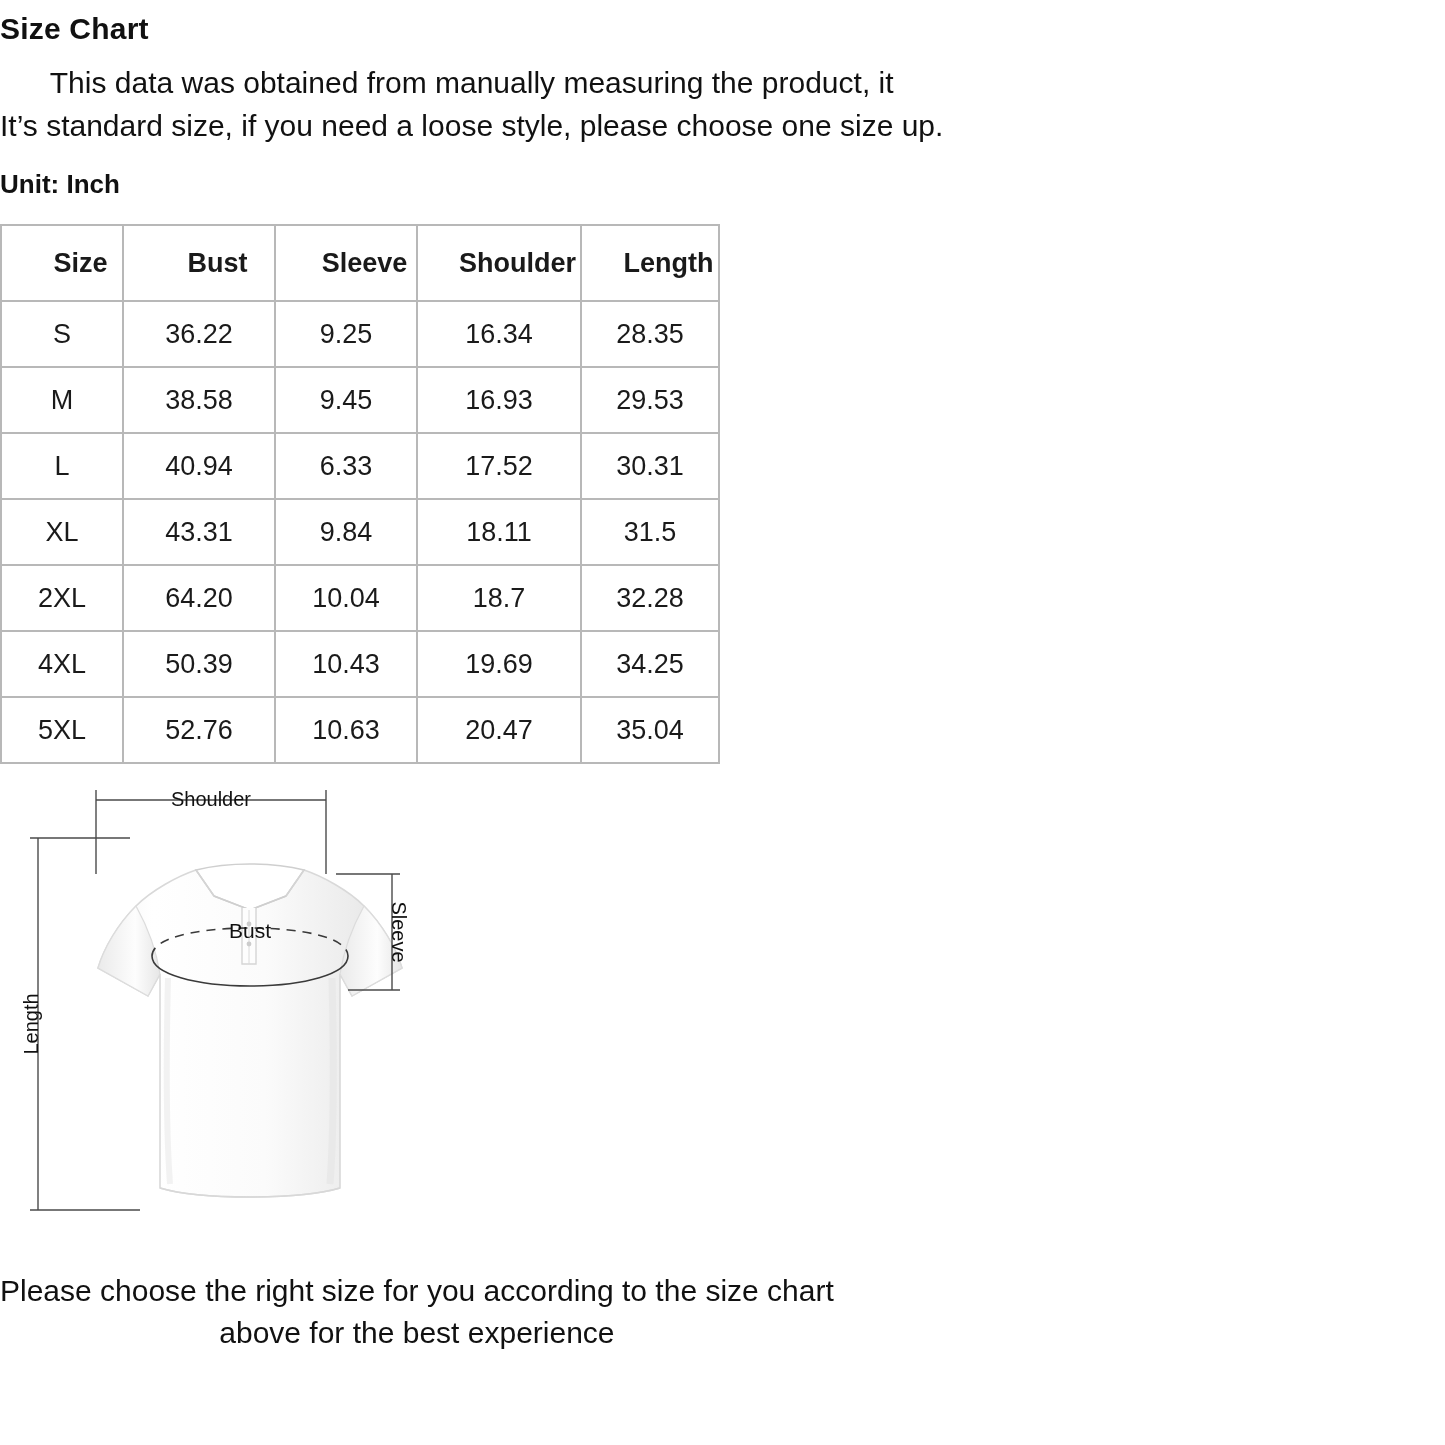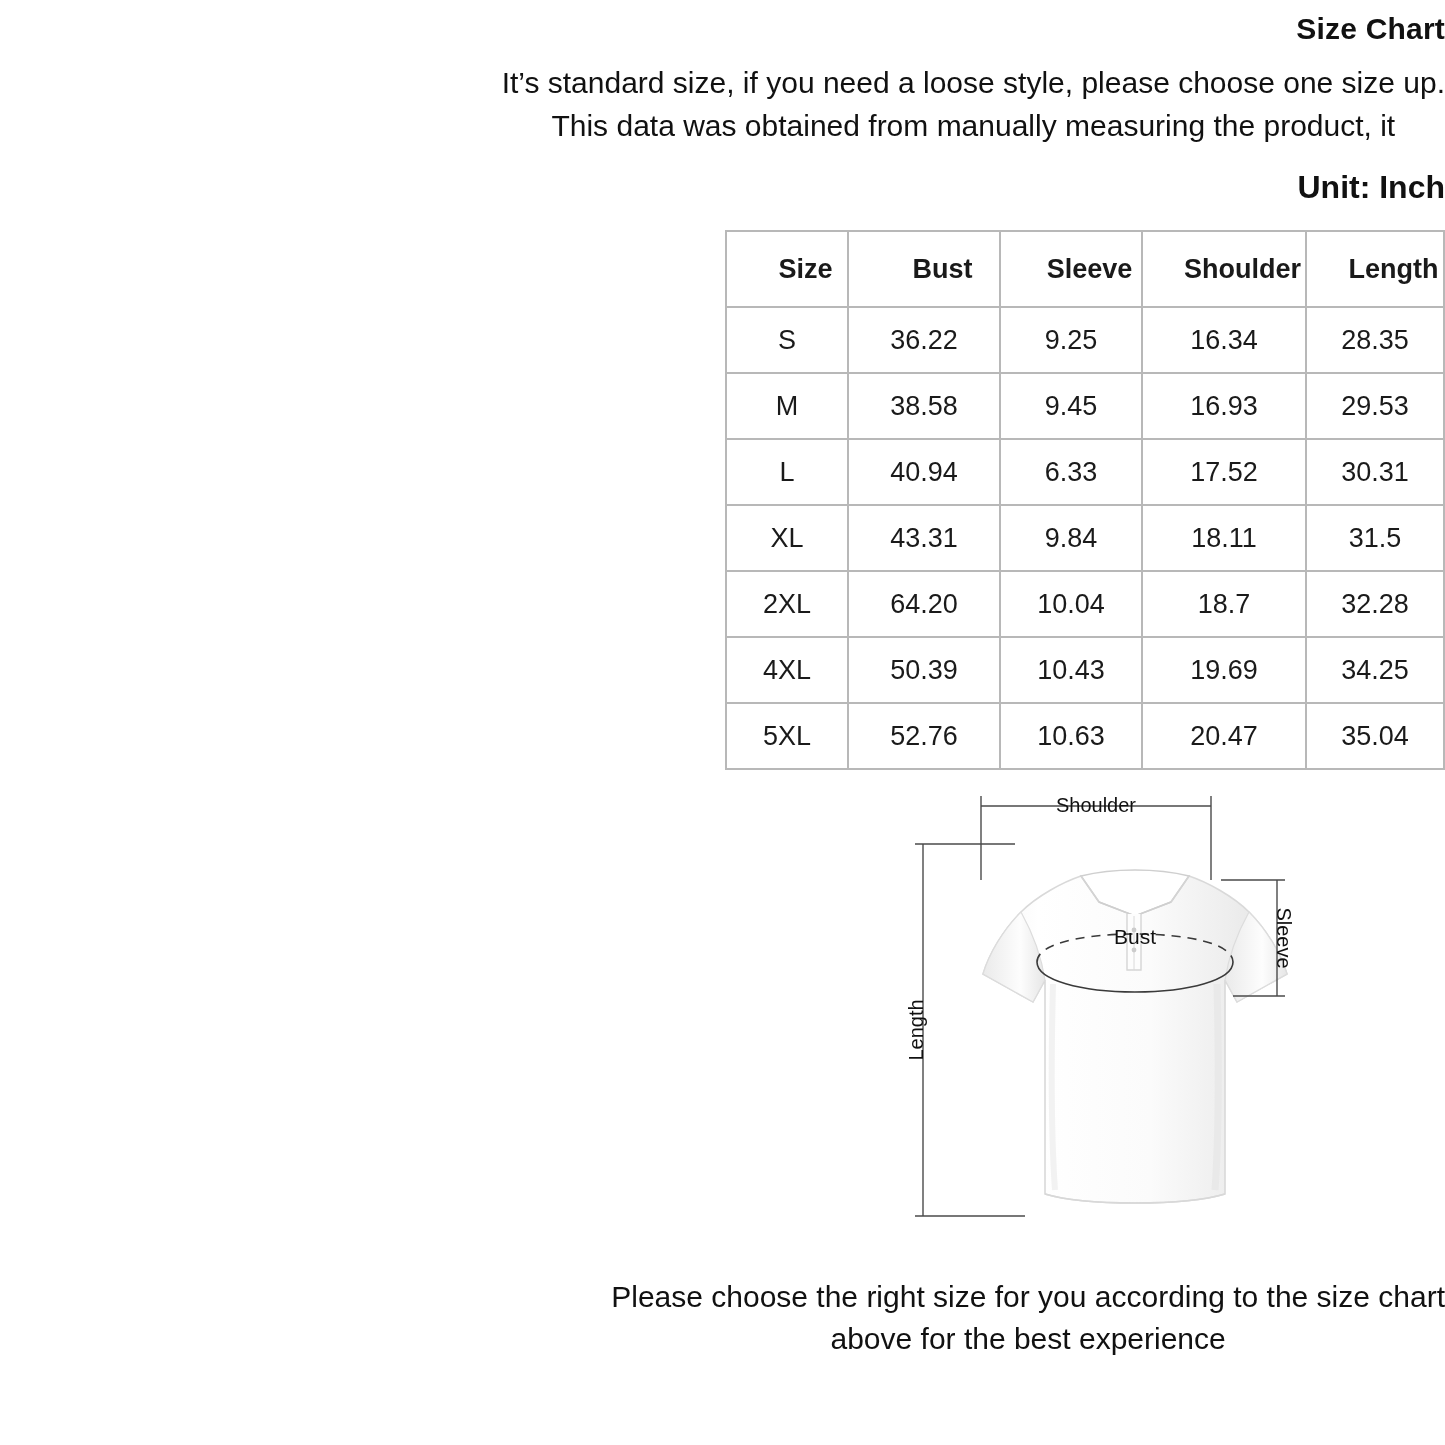--- a/index.html
+++ b/index.html
@@ -14,39 +14,39 @@
     color: #111111;
     position: relative;
     overflow: hidden;
   }
   .page {
     width: 1445px;
     height: 1303px;
     box-sizing: border-box;
     display: flex;
     flex-direction: column;
-    align-items: flex-end;
+    align-items: flex-start;
   }
 
   
   .title {
     font-size: 30px;
     font-weight: bold;
     margin-top: 12px;
     letter-spacing: 0.2px;
   }
   .intro {
     font-size: 30px;
     line-height: 1.42;
     text-align: center;
     margin-top: 16px;
     max-width: 1120px;
   }
   .unit {
-    font-size: 32px;
+    font-size: 26px;
     font-weight: bold;
     margin-top: 22px;
   }
 
   
   table.size-table {
     border-collapse: collapse;
     margin-top: 24px;
     table-layout: fixed;
     width: 718px;
@@ -92,22 +92,22 @@
   }
 </style>
 </head>
 <body>
 
 <div class="page">
 
   <div class="title">Size Chart</div>
 
   <div class="intro">
+    <div>This data was obtained from manually measuring the product, it</div>
     <div>It’s standard size, if you need a loose style, please choose one size up.</div>
-    <div>This data was obtained from manually measuring the product, it</div>
   </div>
 
   <div class="unit">Unit: Inch</div>
 
   <table class="size-table">
     <colgroup>
       <col class="c-size">
         <col class="c-bust">
         <col class="c-sleeve">
         <col class="c-should">

